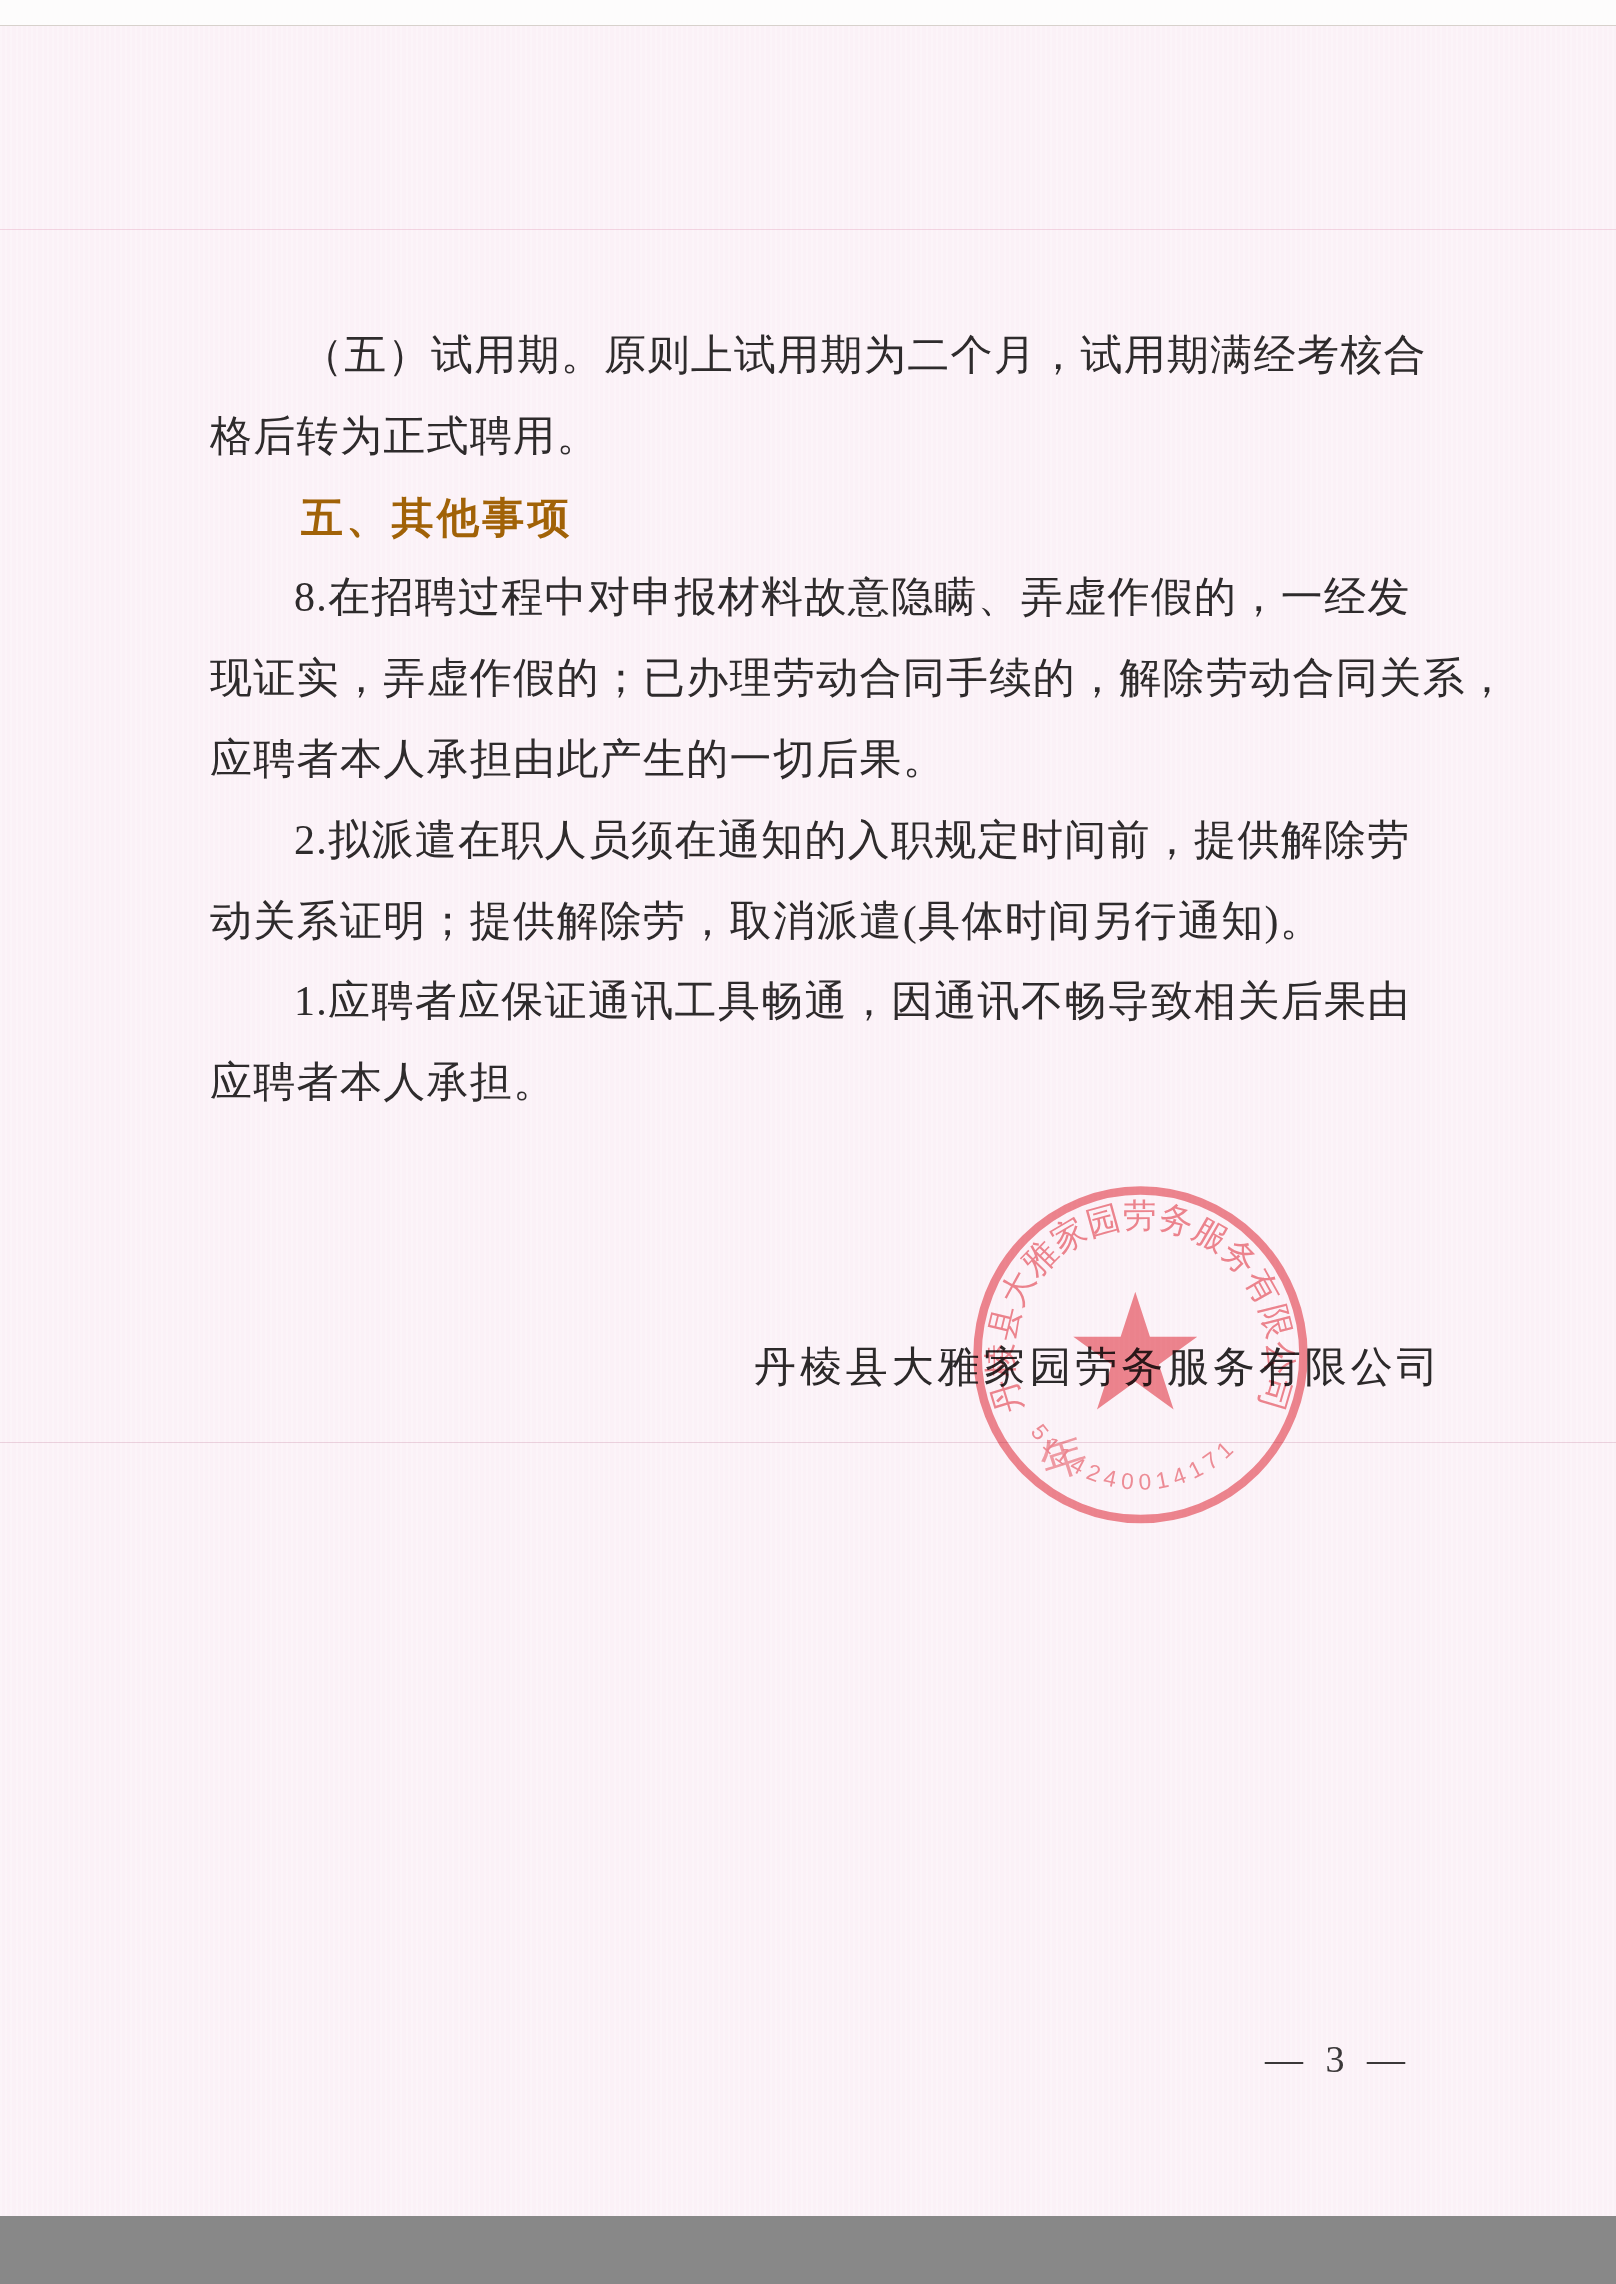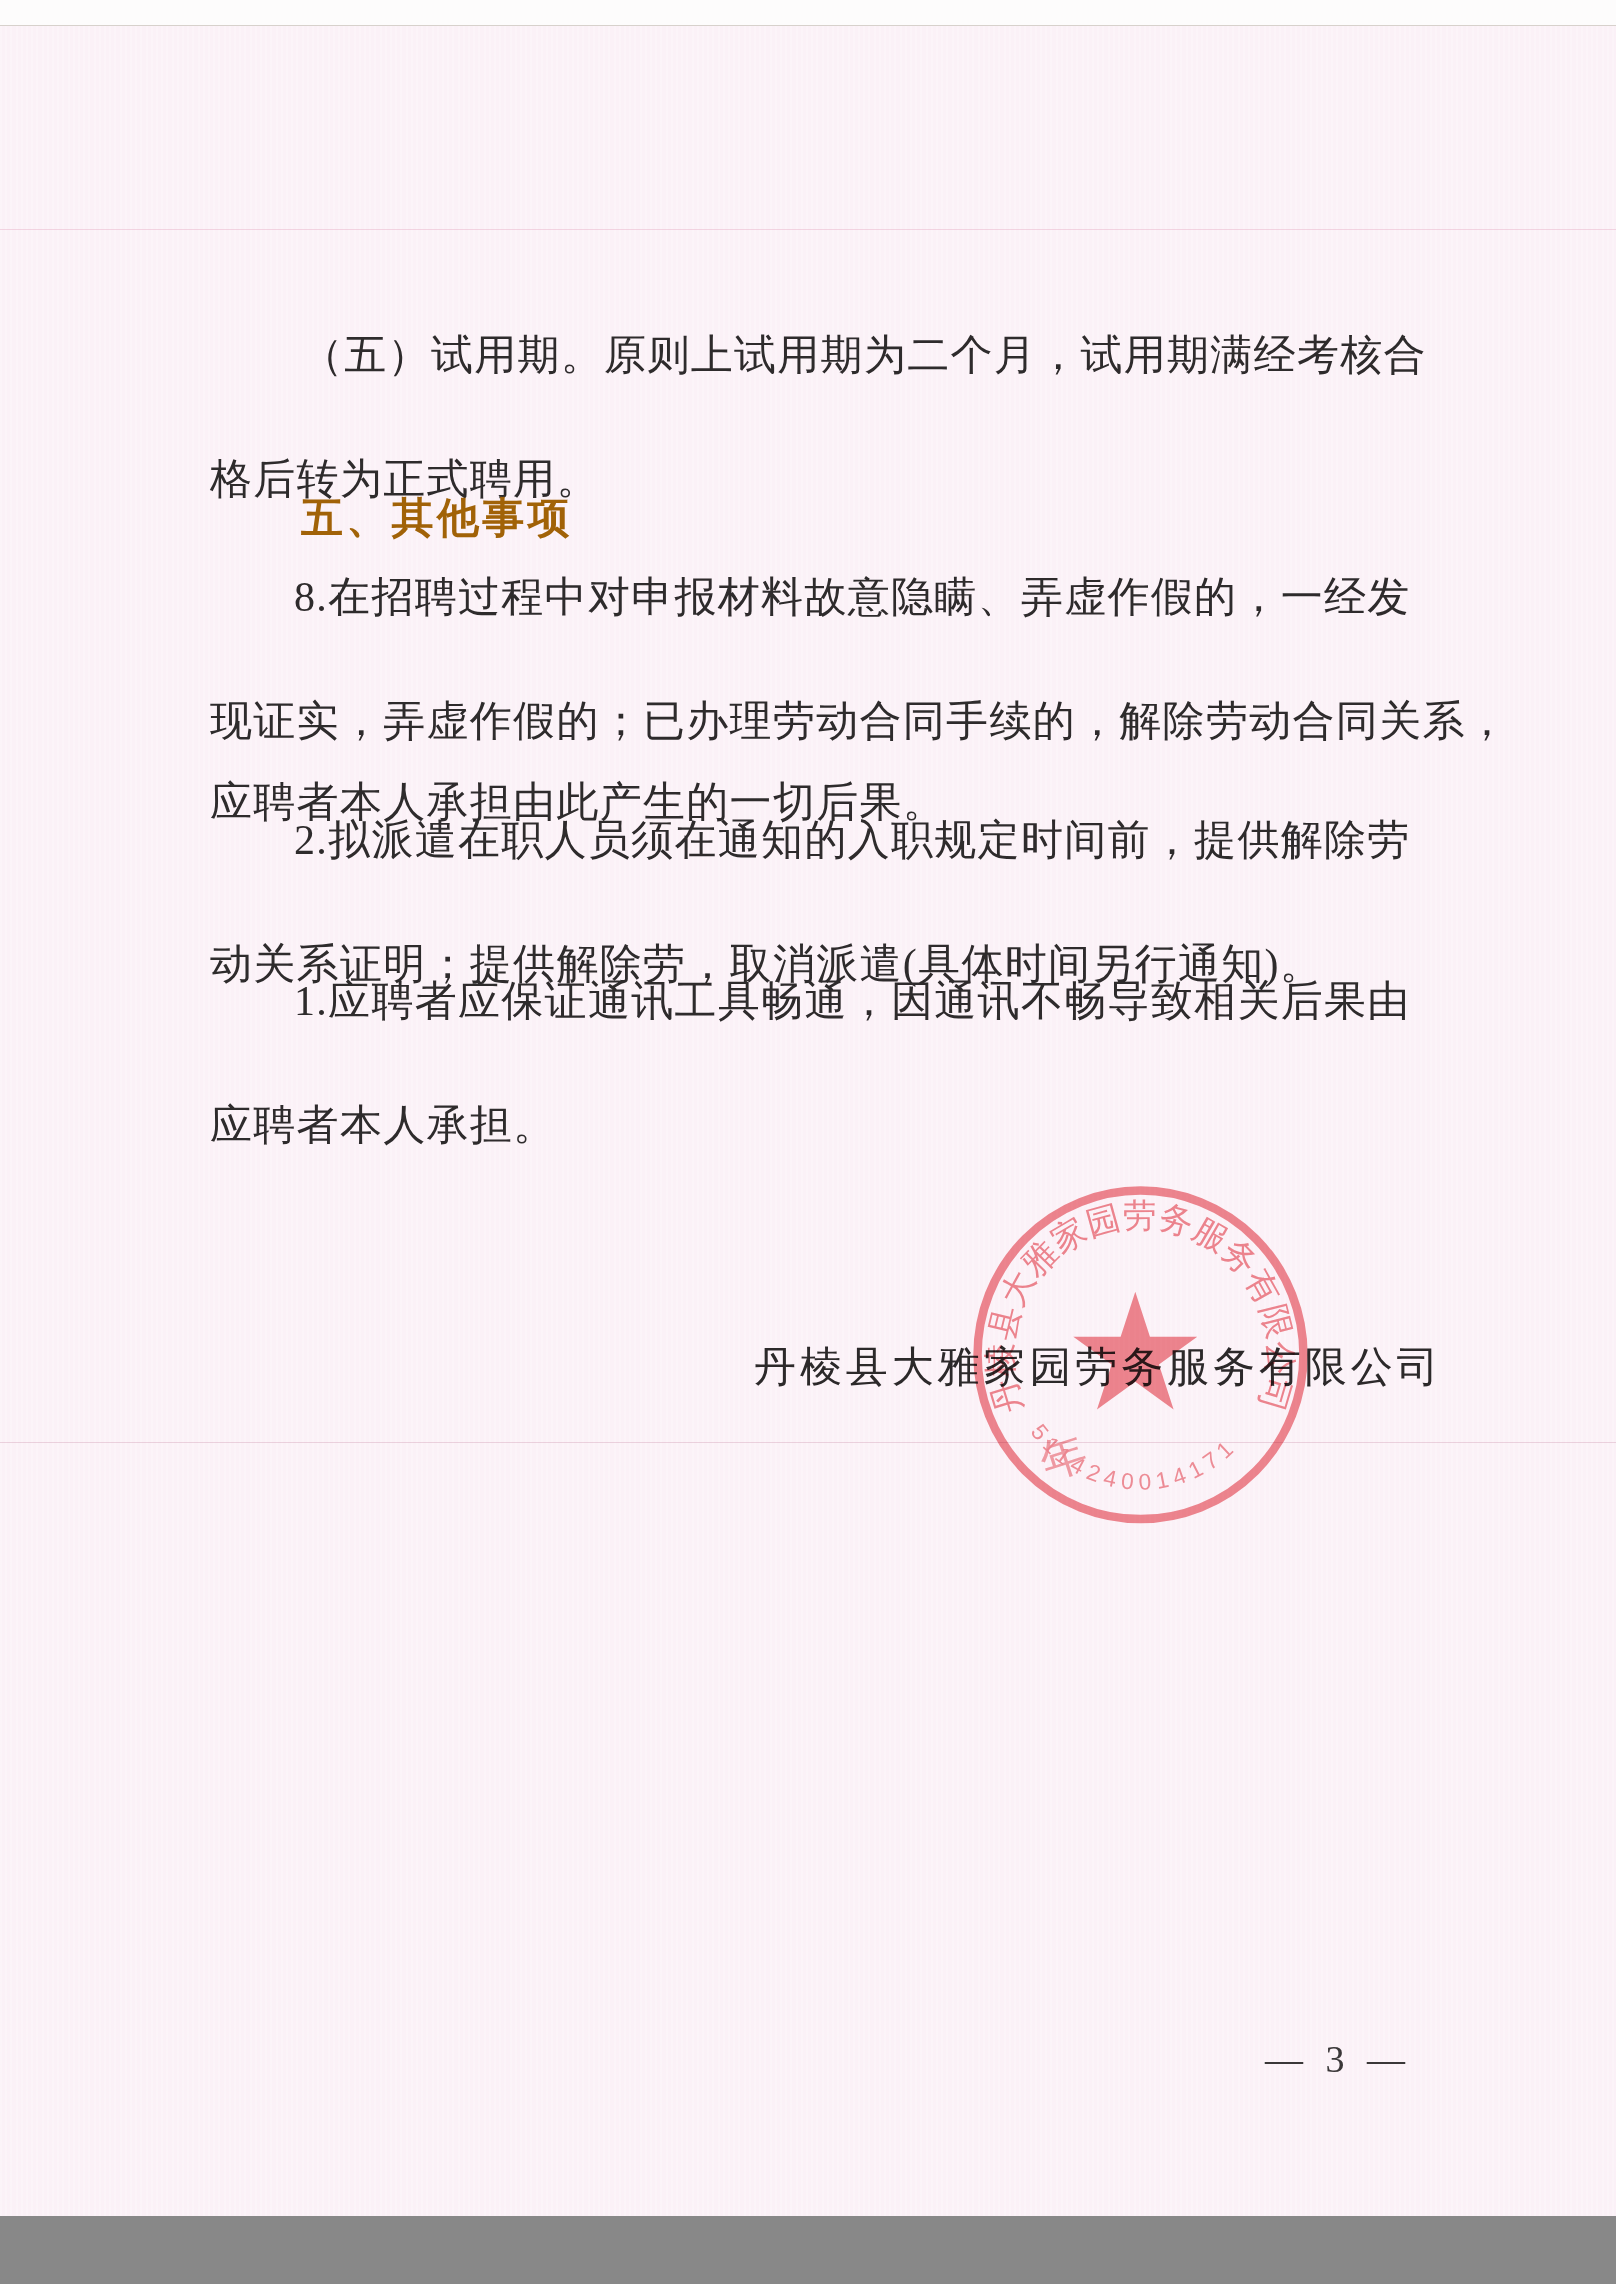--- a/index.html
+++ b/index.html
@@ -33,21 +33,21 @@
 
   .body-text{position:absolute;top:0;left:0;right:0;}
   .line{
     position:absolute;
     white-space:nowrap;
     font-size:42px;
     line-height:55px;
     letter-spacing:1.3px;
     color:#2e2b2c;
   }
-  .line.flush{left:210px;margin-top:43px;}
+  .line.flush{left:210px;}
   .line.indent{left:301px;}
   .line.indent-num{left:294px;}
   .line.heading{
     left:301px;
     font-family:"Liberation Sans", sans-serif;
     font-weight:bold;
     letter-spacing:3.3px;
     color:#a16207;
   }
 

